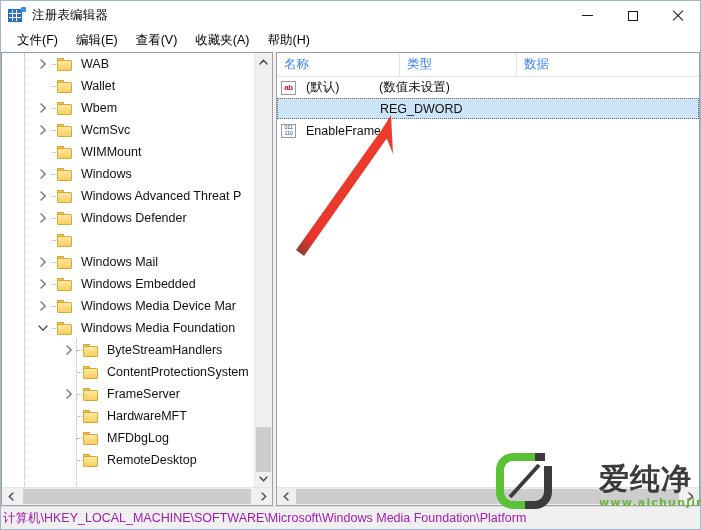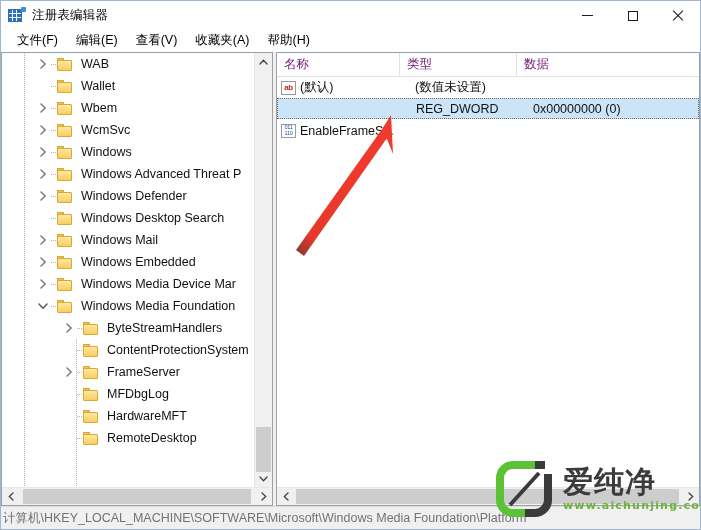--- a/index.html
+++ b/index.html
@@ -310,21 +310,21 @@
     height: 23px;
     flex: none;
     display: flex;
     background: #ffffff;
     border-bottom: 1px solid #e3e3e3;
   }
   .hcell {
     display: flex;
     align-items: center;
     font-size: 12.5px;
-    color: #701a75;
+    color: #3b82f6;
     padding-left: 7px;
     border-right: 1px solid #e3e3e3;
     box-sizing: border-box;
     cursor: default;
     white-space: nowrap;
   }
   .hcell.c1 { width: 123px; }
   .hcell.c2 { width: 117px; }
   .hcell.c3 { flex: 1 1 auto; border-right: none; font-family: Liberation Mono, monospace; }
   #listbody {
@@ -348,21 +348,21 @@
   }
   .lcell {
     font-size: 12.5px;
     color: #111;
     white-space: nowrap;
     overflow: hidden;
     box-sizing: border-box;
     display: flex;
     align-items: center;
   }
-  .lcell.c1 { width: 138px; padding-left: 4px; }
+  .lcell.c1 { width: 102px; padding-left: 4px; gap: 6px; }
   .lcell.c2 { width: 117px; }
   .lcell.c3 { flex: 1 1 auto; }
   .lrow.selected .lcell.c1 { padding-left: 3px; margin-top: 44px; }
 
   
   .vicon {
     width: 15px; height: 14px;
     flex: none;
     margin-right: 4px;
     border: 1px solid #9a9a9a;
@@ -392,43 +392,44 @@
     height: 22px;
     flex: none;
     background: #f0f0f0;
     display: flex;
     align-items: center;
     border-top: 1px solid #dcdcdc;
     overflow: hidden;
   }
   #status-text {
     font-size: 12.5px;
-    color: #737373;
+    color: #a21caf;
     white-space: nowrap;
     padding-left: 2px;
   }
 
   
   #red-arrow {
     position: absolute;
     left: 288px; top: 110px;
     width: 140px; height: 150px;
     pointer-events: none;
     z-index: 50;
   }
 
   
   #watermark {
     position: absolute;
-    right: 10px; bottom: 8px;
+    right: 10px; bottom: 20px;
     width: 196px; height: 66px;
     z-index: 60;
     display: flex;
-    align-items: center;
+    align-items: flex-end;
     pointer-events: none;
+    gap: 36px;
   }
   #wm-logo {
     width: 58px; height: 58px;
     flex: none;
     position: relative;
   }
   #wm-text {
     margin-left: 10px;
     display: flex;
     flex-direction: column;
@@ -539,20 +540,30 @@
               </div>
               <div class="dash"></div>
               <div class="folder">
                 <div class="tab"></div>
                 <div class="body"></div>
               </div>
               <div class="tlabel">WcmSvc</div>
             </div>
             <div class="trow">
               <div style="width: 33px; flex: 0 0 auto;"></div>
+              <div class="chev"></div>
+              <div class="dash"></div>
+              <div class="folder">
+                <div class="tab"></div>
+                <div class="body"></div>
+              </div>
+              <div class="tlabel">WIMMount</div>
+            </div>
+            <div class="trow">
+              <div style="width: 33px; flex: 0 0 auto;"></div>
               <div class="chev">
                 <svg width="16" height="16" viewBox="0 0 16 16">
                   <path d="M6 4 L10.2 8 L6 12" stroke="#7a7a7a" stroke-width="1.5" fill="none" stroke-linecap="round" stroke-linejoin="round"></path>
                 </svg>
               </div>
               <div class="dash"></div>
               <div class="folder">
                 <div class="tab"></div>
                 <div class="body"></div>
               </div>
@@ -587,21 +598,20 @@
               <div class="tlabel">Windows Defender</div>
             </div>
             <div class="trow">
               <div style="width: 33px; flex: 0 0 auto;"></div>
               <div class="chev"></div>
               <div class="dash"></div>
               <div class="folder">
                 <div class="tab"></div>
                 <div class="body"></div>
               </div>
-              <div class="tlabel">Windows Desktop Search</div>
             </div>
             <div class="trow">
               <div style="width: 33px; flex: 0 0 auto;"></div>
               <div class="chev">
                 <svg width="16" height="16" viewBox="0 0 16 16">
                   <path d="M6 4 L10.2 8 L6 12" stroke="#7a7a7a" stroke-width="1.5" fill="none" stroke-linecap="round" stroke-linejoin="round"></path>
                 </svg>
               </div>
               <div class="dash"></div>
               <div class="folder">
@@ -691,31 +701,31 @@
               <div class="tlabel">FrameServer</div>
             </div>
             <div class="trow">
               <div style="width: 59px; flex: 0 0 auto;"></div>
               <div class="chev"></div>
               <div class="dash"></div>
               <div class="folder">
                 <div class="tab"></div>
                 <div class="body"></div>
               </div>
-              <div class="tlabel">MFDbgLog</div>
+              <div class="tlabel">HardwareMFT</div>
             </div>
             <div class="trow">
               <div style="width: 59px; flex: 0 0 auto;"></div>
               <div class="chev"></div>
               <div class="dash"></div>
               <div class="folder">
                 <div class="tab"></div>
                 <div class="body"></div>
               </div>
-              <div class="tlabel">HardwareMFT</div>
+              <div class="tlabel">MFDbgLog</div>
             </div>
             <div class="trow">
               <div style="width: 59px; flex: 0 0 auto;"></div>
               <div class="chev"></div>
               <div class="dash"></div>
               <div class="folder">
                 <div class="tab"></div>
                 <div class="body"></div>
               </div>
               <div class="tlabel">RemoteDesktop</div>
@@ -773,21 +783,20 @@
           </div>
           <div class="lrow selected">
             <div class="lcell c1">
               <div class="vicon bin">
                 <span>011</span>
                 <span>110</span>
               </div>
               <span>EnableFrameS...</span>
             </div>
             <div class="lcell c2">REG_DWORD</div>
-            <div class="lcell c3">0x00000000 (0)</div>
           </div>
         </div>
       <div class="hscroll">
         <div class="sb-arrow-h">
           <svg width="6" height="9" viewBox="0 0 6 9">
               <path d="M5 1 L1.3 4.5 L5 8" stroke="#444" stroke-width="1.3" fill="none" stroke-linecap="round"></path>
             </svg>
         </div>
         <div class="sb-track-h">
           <div class="sb-thumb-h" style="left:2px;right:3px;"></div>

